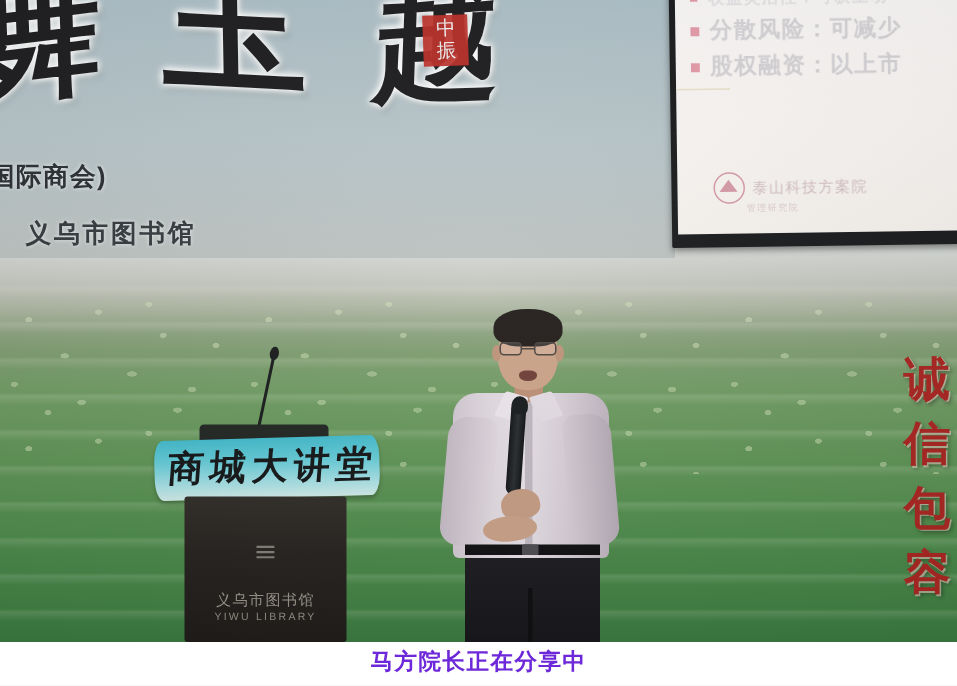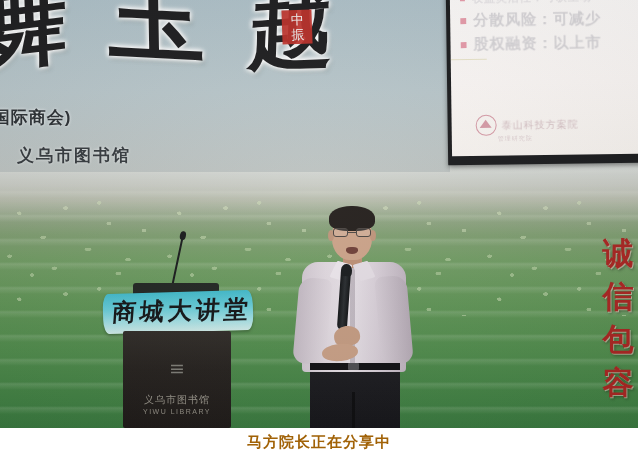--- a/index.html
+++ b/index.html
@@ -509,24 +509,24 @@
     top: 428px;
     width: 638px;
     height: 29px;
     background: #ffffff;
   }
   #caption-text {
     width: 100%;
     text-align: center;
     font-size: 15px;
     font-weight: 600;
-    color: #a16207;
+    color: #6d28d9;
     line-height: 29px;
     letter-spacing: 1px;
-    font-family: Liberation Serif, serif;
+    font-family: Liberation Mono, monospace;
   }
 
   
   .photo-grade {
     position: absolute;
     inset: 0;
     pointer-events: none;
     background:
       radial-gradient(ellipse 120% 110% at 50% 45%, rgba(255,255,255,.05) 0%, rgba(0,0,0,.10) 100%);
   }

